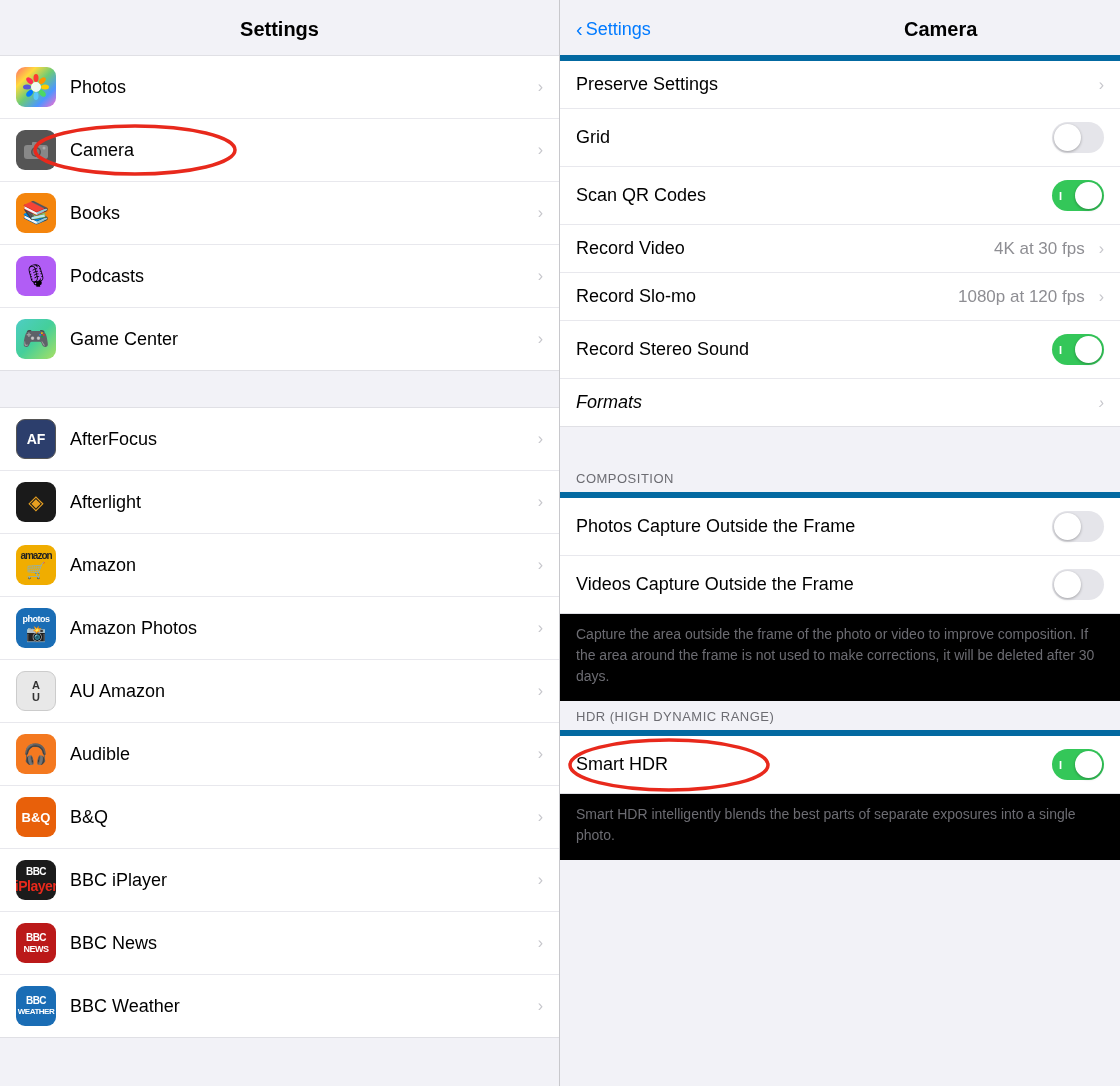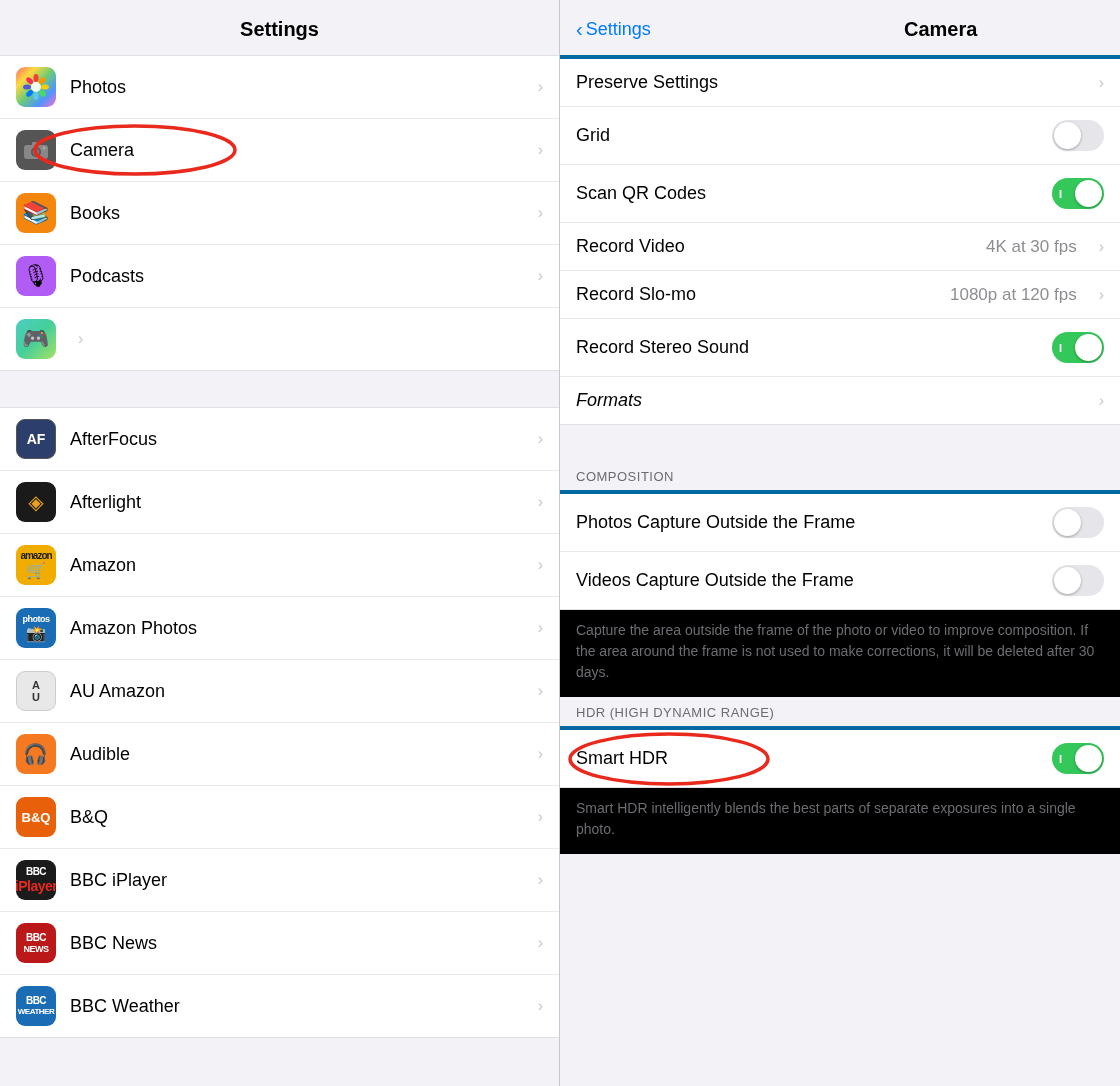--- a/index.html
+++ b/index.html
@@ -111,21 +111,21 @@
     .right-header-wrapper {
       position: relative;
       display: flex;
       align-items: center;
       padding: 18px 16px 14px;
       background: #f2f2f7;
     }
 
     .camera-settings-list {
       background: #fff;
-      border-top: 4px solid #0369a1;
+      border-top: 6px solid #0369a1;
       border-bottom: 1px solid #e0e0e5;
     }
 
     .camera-item {
       display: flex;
       align-items: center;
       padding: 13px 16px;
       border-bottom: 1px solid #e8e8ed;
       background: #fff;
     }
@@ -133,21 +133,21 @@
 
     .camera-item-label {
       flex: 1;
       font-size: 18px;
       color: #000;
     }
 
     .camera-item-value {
       font-size: 17px;
       color: #8e8e93;
-      margin-right: 14px;
+      margin-right: 6px;
     }
 
     
     .toggle {
       width: 52px;
       height: 31px;
       border-radius: 16px;
       position: relative;
       flex-shrink: 0;
     }
@@ -268,20 +268,21 @@
         <span style="font-size:22px;">🎙</span>
       </div>
       <span class="item-label">Podcasts</span>
       <span class="chevron">›</span>
     </div>
 
     <div class="settings-item" style="border-bottom:none;">
       <div class="app-icon" style="background: linear-gradient(135deg,#4ecdc4,#44cf9a,#a8e063);">
         <span style="font-size:22px;">🎮</span>
       </div>
+      <span class="item-label">Game Center</span>
       <span class="chevron">›</span>
     </div>
   </div>
 
   <div class="section-gap"></div>
 
   <div class="settings-list">
 
     <div class="settings-item">
       <div class="app-icon" style="background:#2c3e6c; color:#fff; font-size:14px; font-weight:700; border:1px solid #555;">AF</div>

